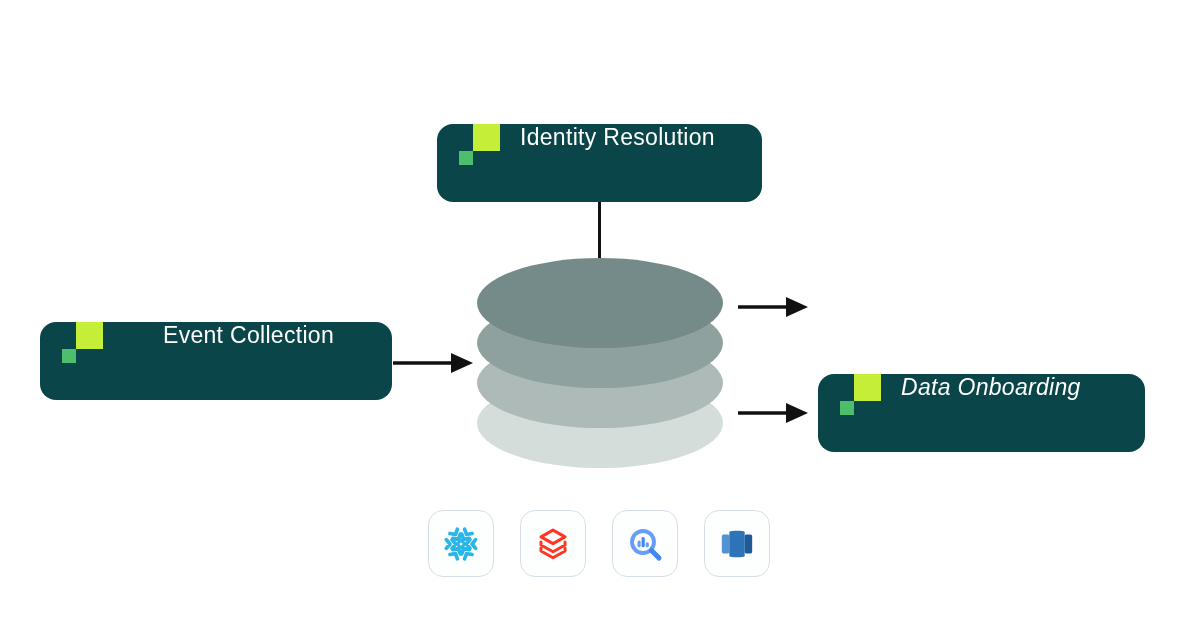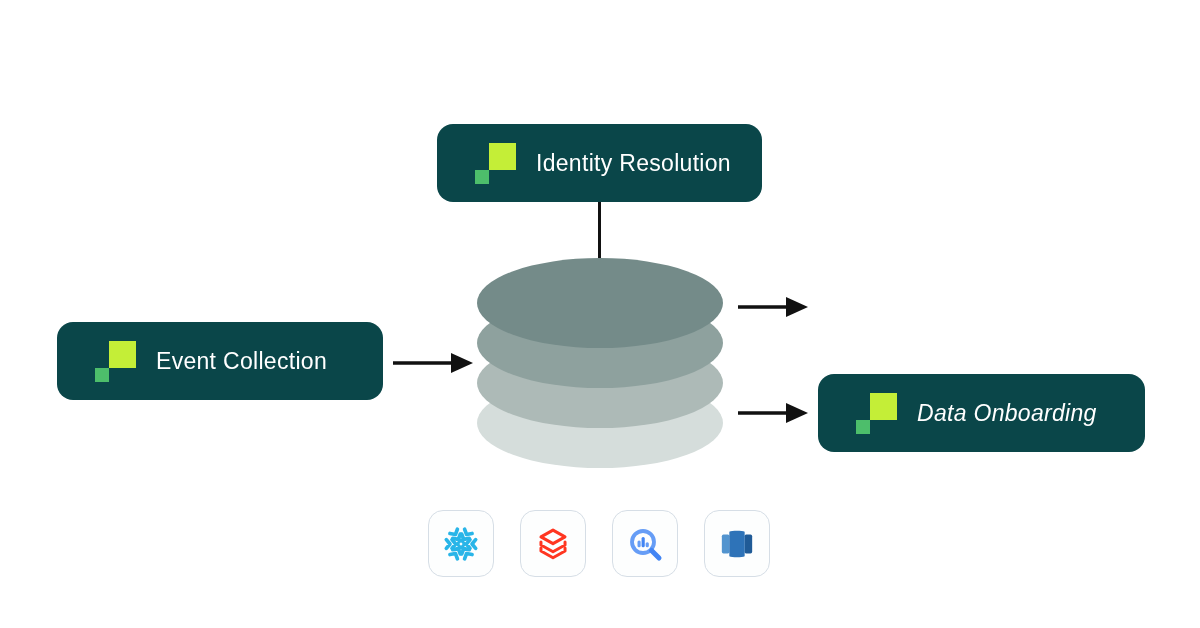--- a/index.html
+++ b/index.html
@@ -12,22 +12,21 @@
     overflow: hidden;
   }
 
   
   .node {
     position: absolute;
     height: 78px;
     background: #0a4649;
     border-radius: 16px;
     display: flex;
-    align-items: center;
-    padding-left: 38px;
+    padding-left: 22px;
     box-sizing: border-box;
   }
   .node-label {
     color: #ffffff;
     font-size: 23px;
     font-weight: 500;
     letter-spacing: 0.3px;
     margin-left: 20px;
     white-space: nowrap;
   }
@@ -36,21 +35,21 @@
   .logo .sq-big {
     position: absolute; left: 14px; top: 0;
     width: 27px; height: 27px; background: #c4ee37;
   }
   .logo .sq-small {
     position: absolute; left: 0; top: 27px;
     width: 14px; height: 14px; background: #4dbe6b;
   }
 
   #node-identity   { left: 437px; top: 124px; width: 325px; }
-  #node-event      { left: 57px;  top: 322px; width: 326px; }
+  #node-event      { left: 40px;  top: 322px; width: 352px; gap: 40px; }
   #node-activation { left: 818px; top: 264px; width: 327px; }
   #node-onboarding { left: 818px; top: 374px; width: 327px; font-style: italic; }
 
   
   .connector-v {
     position: absolute; left: 598px; top: 202px;
     width: 3px; height: 57px; background: #111111; z-index: 0;
   }
   .arrow { position: absolute; }
   #arrow-left    { left: 392px; top: 350px; }

